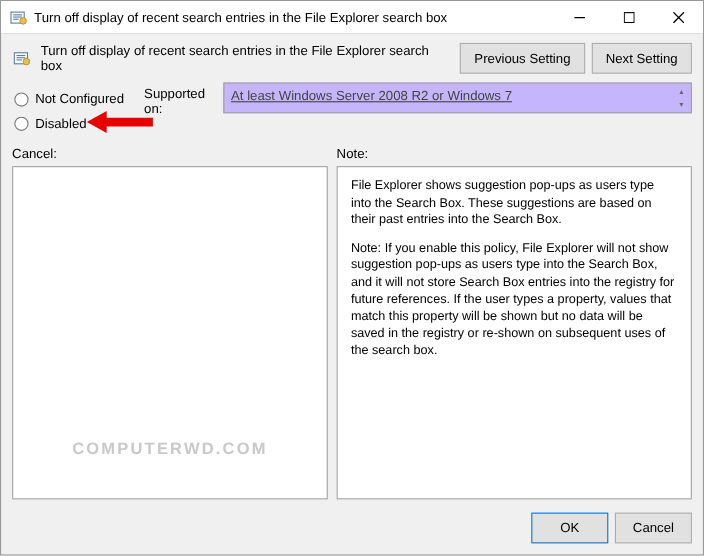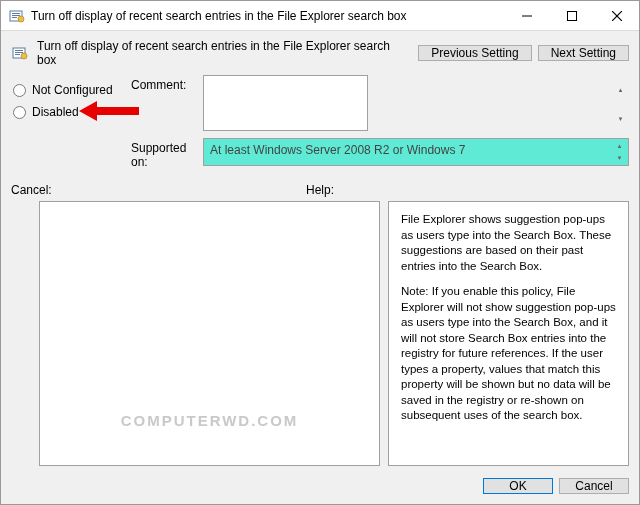--- a/index.html
+++ b/index.html
@@ -61,21 +61,21 @@
     font-size: 12px;
   }
   .nav-btns { display: flex; gap: 6px; margin-left: 8px; }
   .btn {
     background: #e1e1e1;
     border: 1px solid #adadad;
     padding: 3px 12px;
     font-size: 12px;
     font-family: inherit;
     min-width: 70px;
-    height: 16px;
+    height: 28px;
     display: inline-flex; align-items: center; justify-content: center;
     cursor: default;
   }
   .btn.default { border: 1px solid #0078d7; }
   
   .config {
     display: flex;
     padding: 2px 10px 8px 10px;
     position: relative;
   }
@@ -112,26 +112,27 @@
     border: 1px solid #a0a0a0;
     font-family: inherit;
     font-size: 12px;
     padding: 2px 4px;
     resize: none;
     position: relative;
   }
   .supported-box {
     flex: 1;
     height: 28px;
-    background: #5eead4;
+    background: #c4b5fd;
     border: 1px solid #a0a0a0;
     font-size: 12px;
     padding: 4px 18px 4px 6px;
     color: #444;
     position: relative;
+    text-decoration: underline;
   }
   .spin {
     position: absolute;
     right: 1px; top: 1px; bottom: 1px;
     width: 15px;
     display: flex; flex-direction: column;
   }
   .spin div {
     flex: 1;
     display: flex; align-items: center; justify-content: center;
@@ -156,21 +157,21 @@
     gap: 8px;
     padding: 2px 10px 6px 10px;
     min-height: 0;
   }
   .options-panel, .help-panel {
     border: 1px solid #a0a0a0;
     background: #fff;
     overflow: hidden;
     position: relative;
   }
-  .options-panel { width: 341px; margin-left: 28px; }
+  .options-panel { width: 287px; }
   .help-panel { flex: 1; }
   .help-text {
     padding: 10px 12px;
     font-size: 11.5px;
     line-height: 1.35;
     color: #000;
   }
   .help-text p { margin: 0 0 10px 0; }
   .watermark {
     position: absolute;
@@ -259,45 +260,35 @@
     </div>
 
     <svg class="arrow" width="62" height="24">
       <defs></defs>
       <line x1="60" y1="12" x2="14" y2="12" stroke="#e70000" stroke-width="8"></line>
       <polygon points="0,12 18,2 18,22" fill="#e70000"></polygon>
     </svg>
 
     <div class="fields">
       <div class="field-row">
-        <div class="field-label">Comment:</div>
-        <div style="flex:1; position:relative;">
-          <textarea class="comment-box" style=""></textarea>
-          <div class="spin">
-            <div>▴</div>
-            <div>▾</div>
-          </div>
-        </div>
-      </div>
-      <div class="field-row">
         <div class="field-label">Supported on:</div>
         <div class="supported-box">
           <span>At least Windows Server 2008 R2 or Windows 7</span>
           <div class="spin">
             <div>▴</div>
             <div>▾</div>
           </div>
         </div>
       </div>
     </div>
   </div>
 
   <div class="lower-labels">
     <div class="ol">Cancel:</div>
-    <div>Help:</div>
+    <div>Note:</div>
   </div>
 
   <div class="lower">
     <div class="options-panel">
       <div class="watermark">COMPUTERWD.COM</div>
     </div>
     <div class="help-panel">
       <div class="help-text">
         <p>File Explorer shows suggestion pop-ups as users type into the Search Box. These suggestions are based on their past entries into the Search Box.</p>
         <p>Note: If you enable this policy, File Explorer will not show suggestion pop-ups as users type into the Search Box, and it will not store Search Box entries into the registry for future references.  If the user types a property, values that match this property will be shown but no data will be saved in the registry or re-shown on subsequent uses of the search box.</p>

